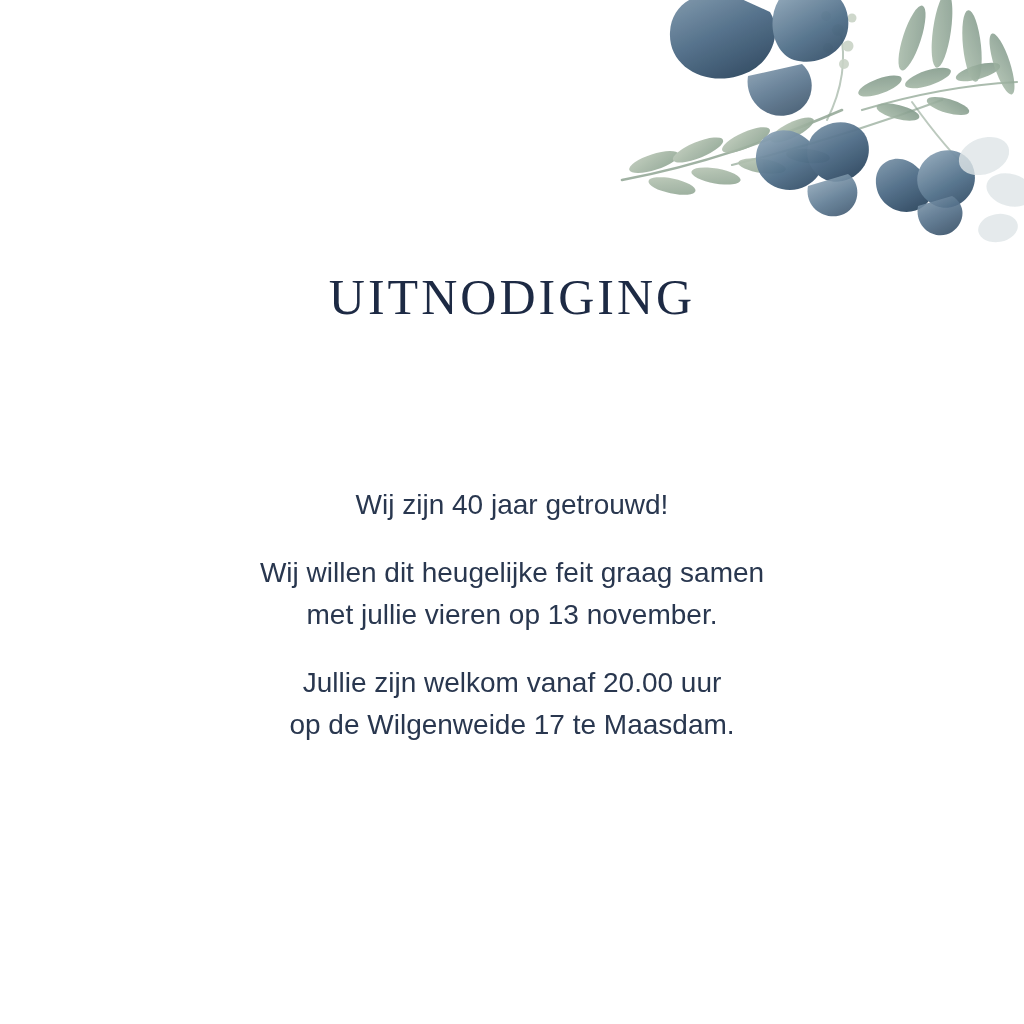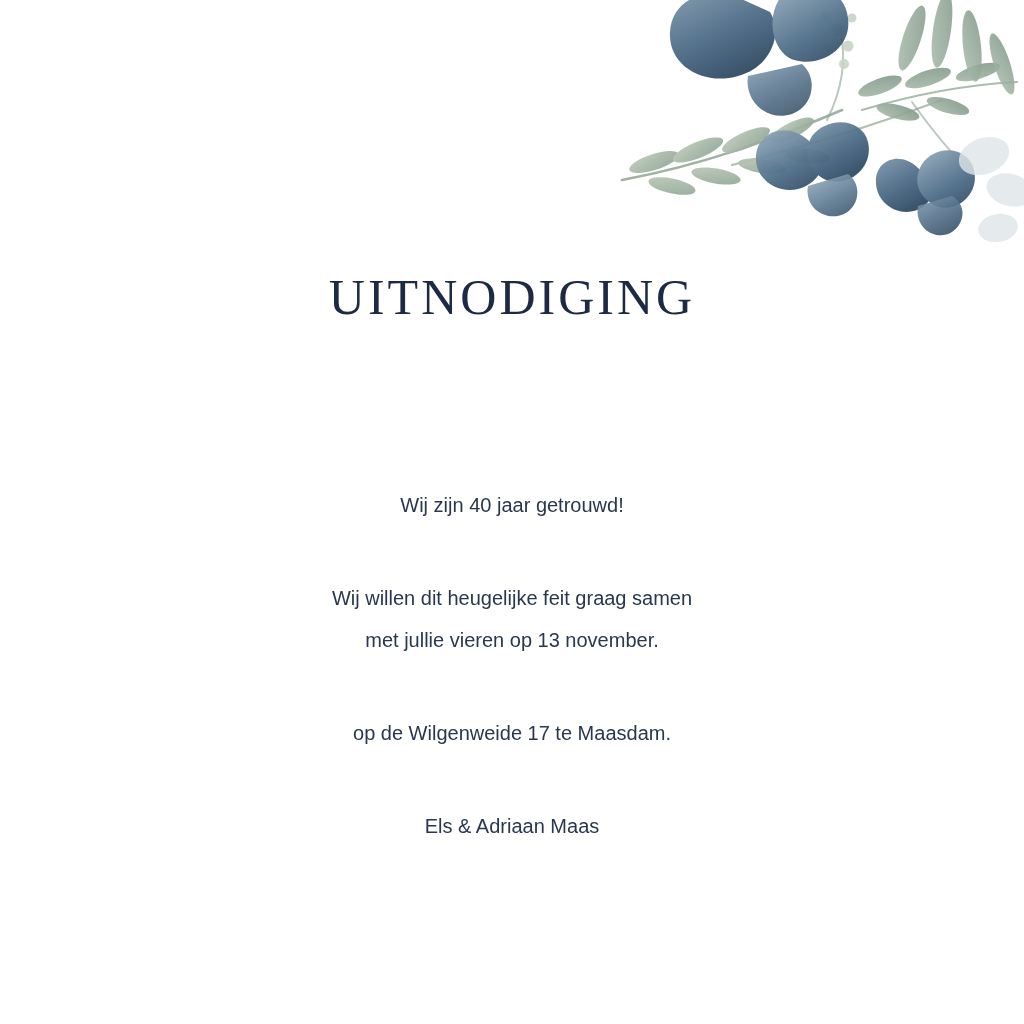--- a/index.html
+++ b/index.html
@@ -52,31 +52,31 @@
     color: #1d2a44;
     text-align: center;
     line-height: 1;
     font-weight: normal;
   }
 
   .body-text {
     margin-top: 128px;
     text-align: center;
     color: #29374f;
-    font-size: 20px;
+    font-size: 28px;
     line-height: 42px;
     font-family: "Liberation Sans", sans-serif;
     font-weight: 300;
   }
 
   .para {
     margin: 0;
   }
   .para + .para {
-    margin-top: 51px;
+    margin-top: 26px;
   }
   .line {
     display: block;
     white-space: nowrap;
   }
 </style>
 </head>
 <body>
 
 <div class="card">
@@ -178,21 +178,19 @@
 
     <div class="body-text">
       <p class="para">
         <span class="line">Wij zijn 40 jaar getrouwd!</span>
       </p>
       <p class="para">
         <span class="line">Wij willen dit heugelijke feit graag samen</span>
         <span class="line">met jullie vieren op 13 november.</span>
       </p>
       <p class="para">
+        <span class="line">Jullie zijn welkom vanaf 20.00 uur</span>
         <span class="line">op de Wilgenweide 17 te Maasdam.</span>
-      </p>
-      <p class="para">
-        <span class="line">Els &amp; Adriaan Maas</span>
       </p>
     </div>
   </div>
 
 </div>
 
 </body></html>

